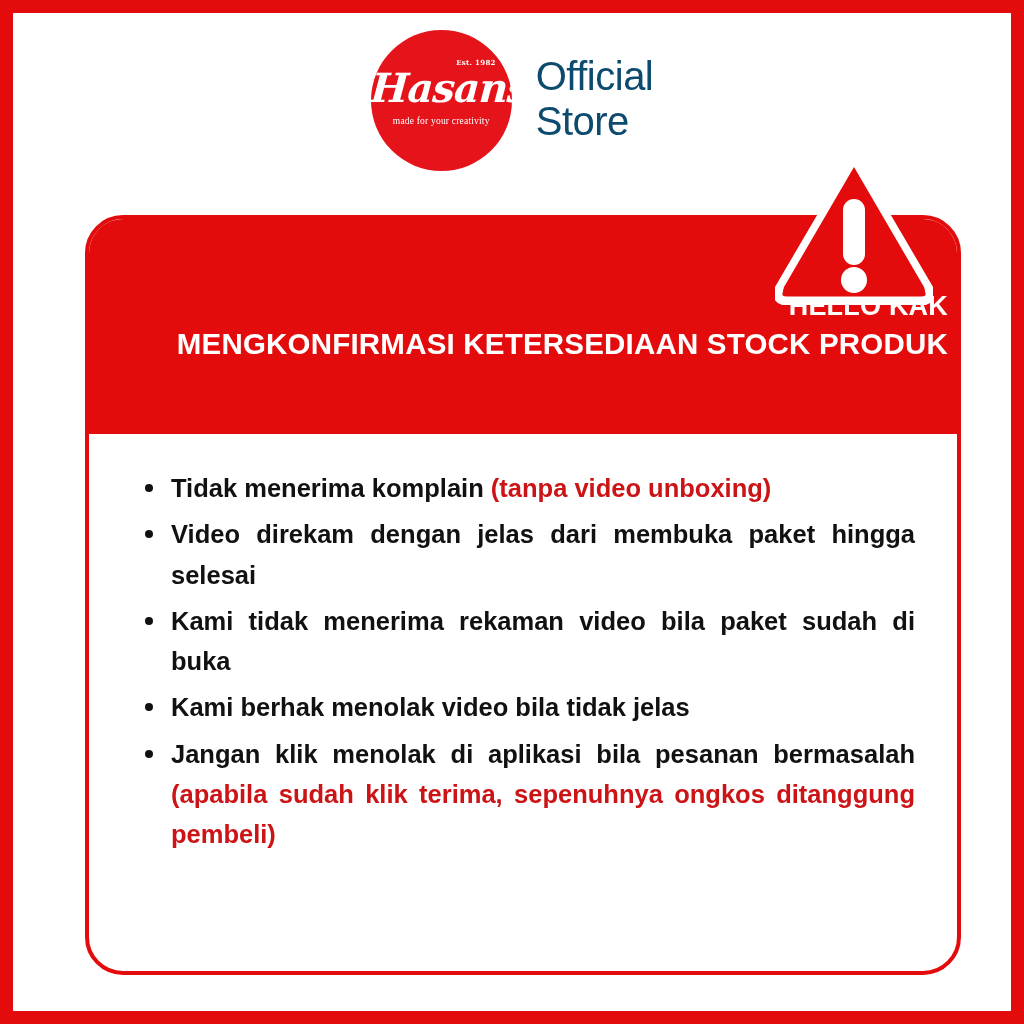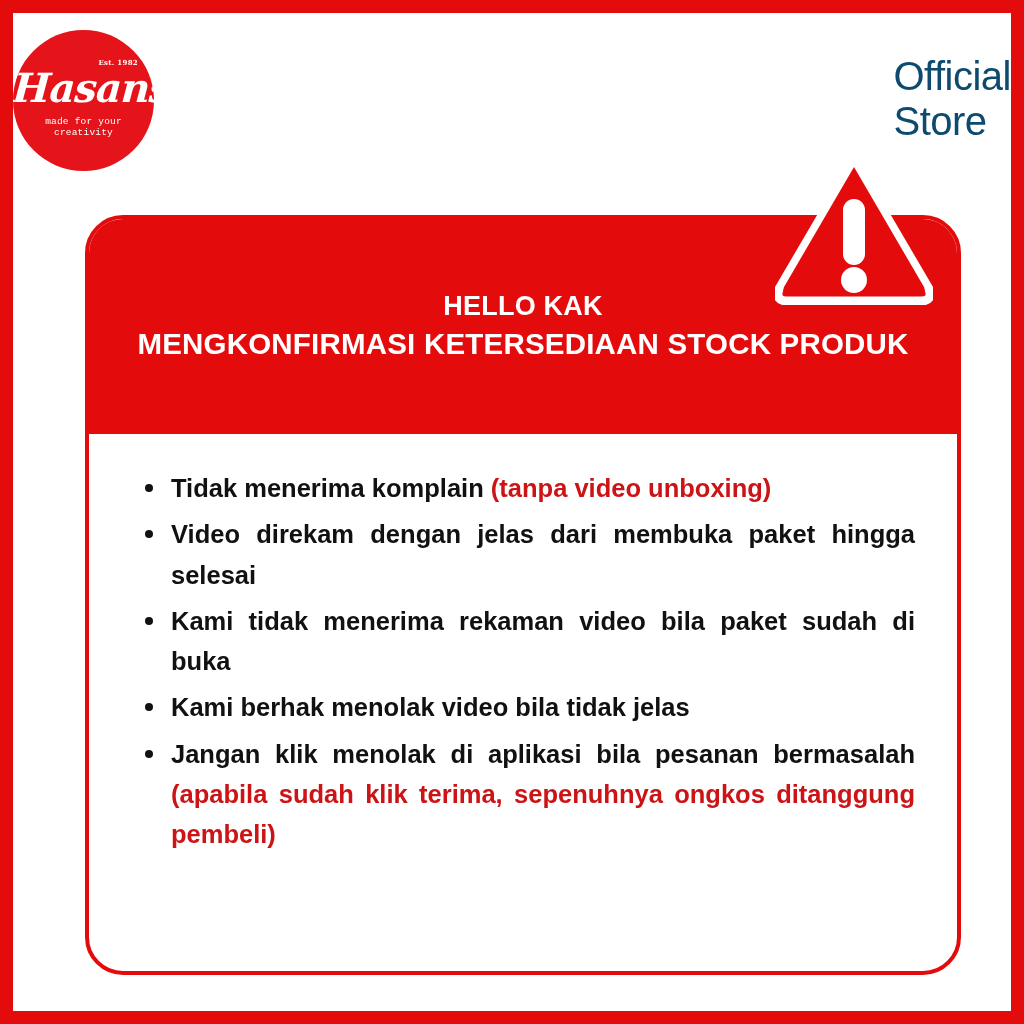--- a/index.html
+++ b/index.html
@@ -26,21 +26,21 @@
 
   
   #brand-header {
     position: absolute;
     left: 0;
     top: 12px;
     width: 998px;
     height: 150px;
     display: flex;
     align-items: center;
-    justify-content: space-between;
+    justify-content: center;
     gap: 24px;
   }
 
   #logo-badge {
     position: relative;
     width: 141px;
     height: 141px;
     border-radius: 50%;
     background: #E5131A;
     flex: 0 0 auto;
@@ -71,21 +71,21 @@
     letter-spacing: .3px;
     font-weight: 700;
   }
   #logo-tagline {
     position: absolute;
     left: 0;
     right: 0;
     top: 86px;
     text-align: center;
     color: #ffffff;
-    font-family: Liberation Mono, monospace;
+    font-family: Liberation Serif, serif;
     font-size: 9.5px;
     letter-spacing: .2px;
   }
 
   #brand-text {
     color: #0c4a6e;
     font-size: 40px;
     line-height: 1.12;
     font-weight: 400;
     letter-spacing: -0.5px;
@@ -109,21 +109,21 @@
   }
 
   #card-banner {
     position: relative;
     margin: -1px -1px 0 -1px;
     height: 216px;
     background: #E30B0B;
     border-radius: 34px 34px 0 0;
     display: flex;
     flex-direction: column;
-    align-items: center;
+    align-items: flex-end;
     justify-content: center;
     padding: 0 10px;
     box-sizing: border-box;
   }
   .banner-line {
     color: #ffffff;
     font-weight: 700;
     text-align: center;
     letter-spacing: 0.2px;
     line-height: 1.22;

